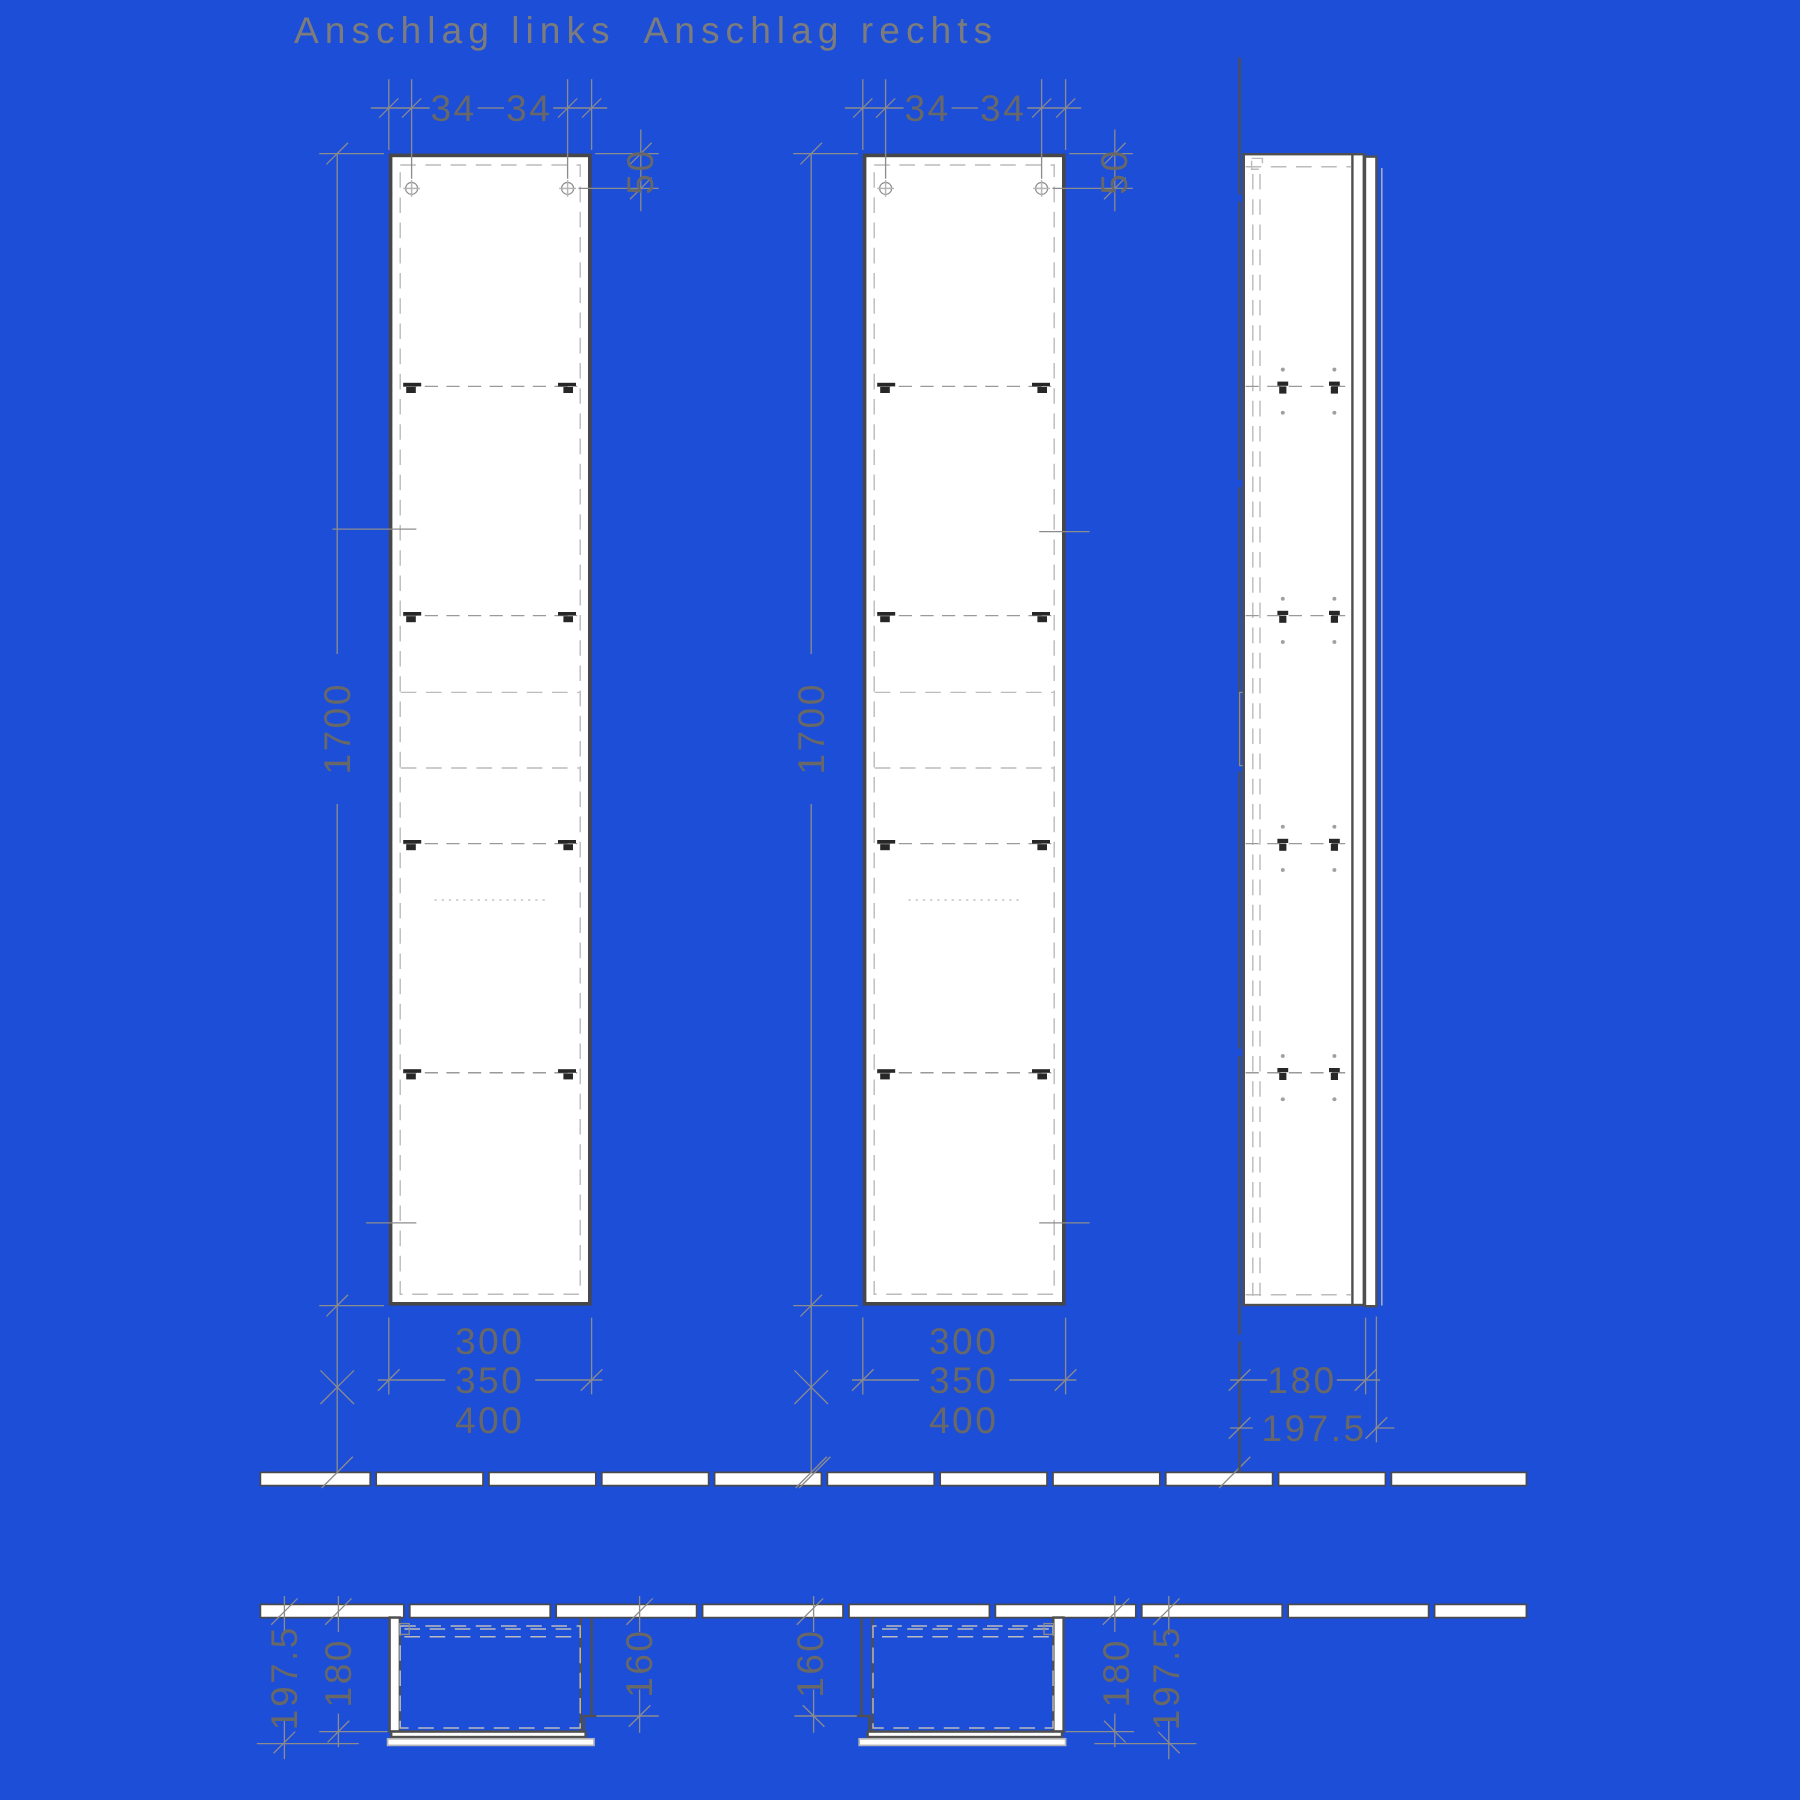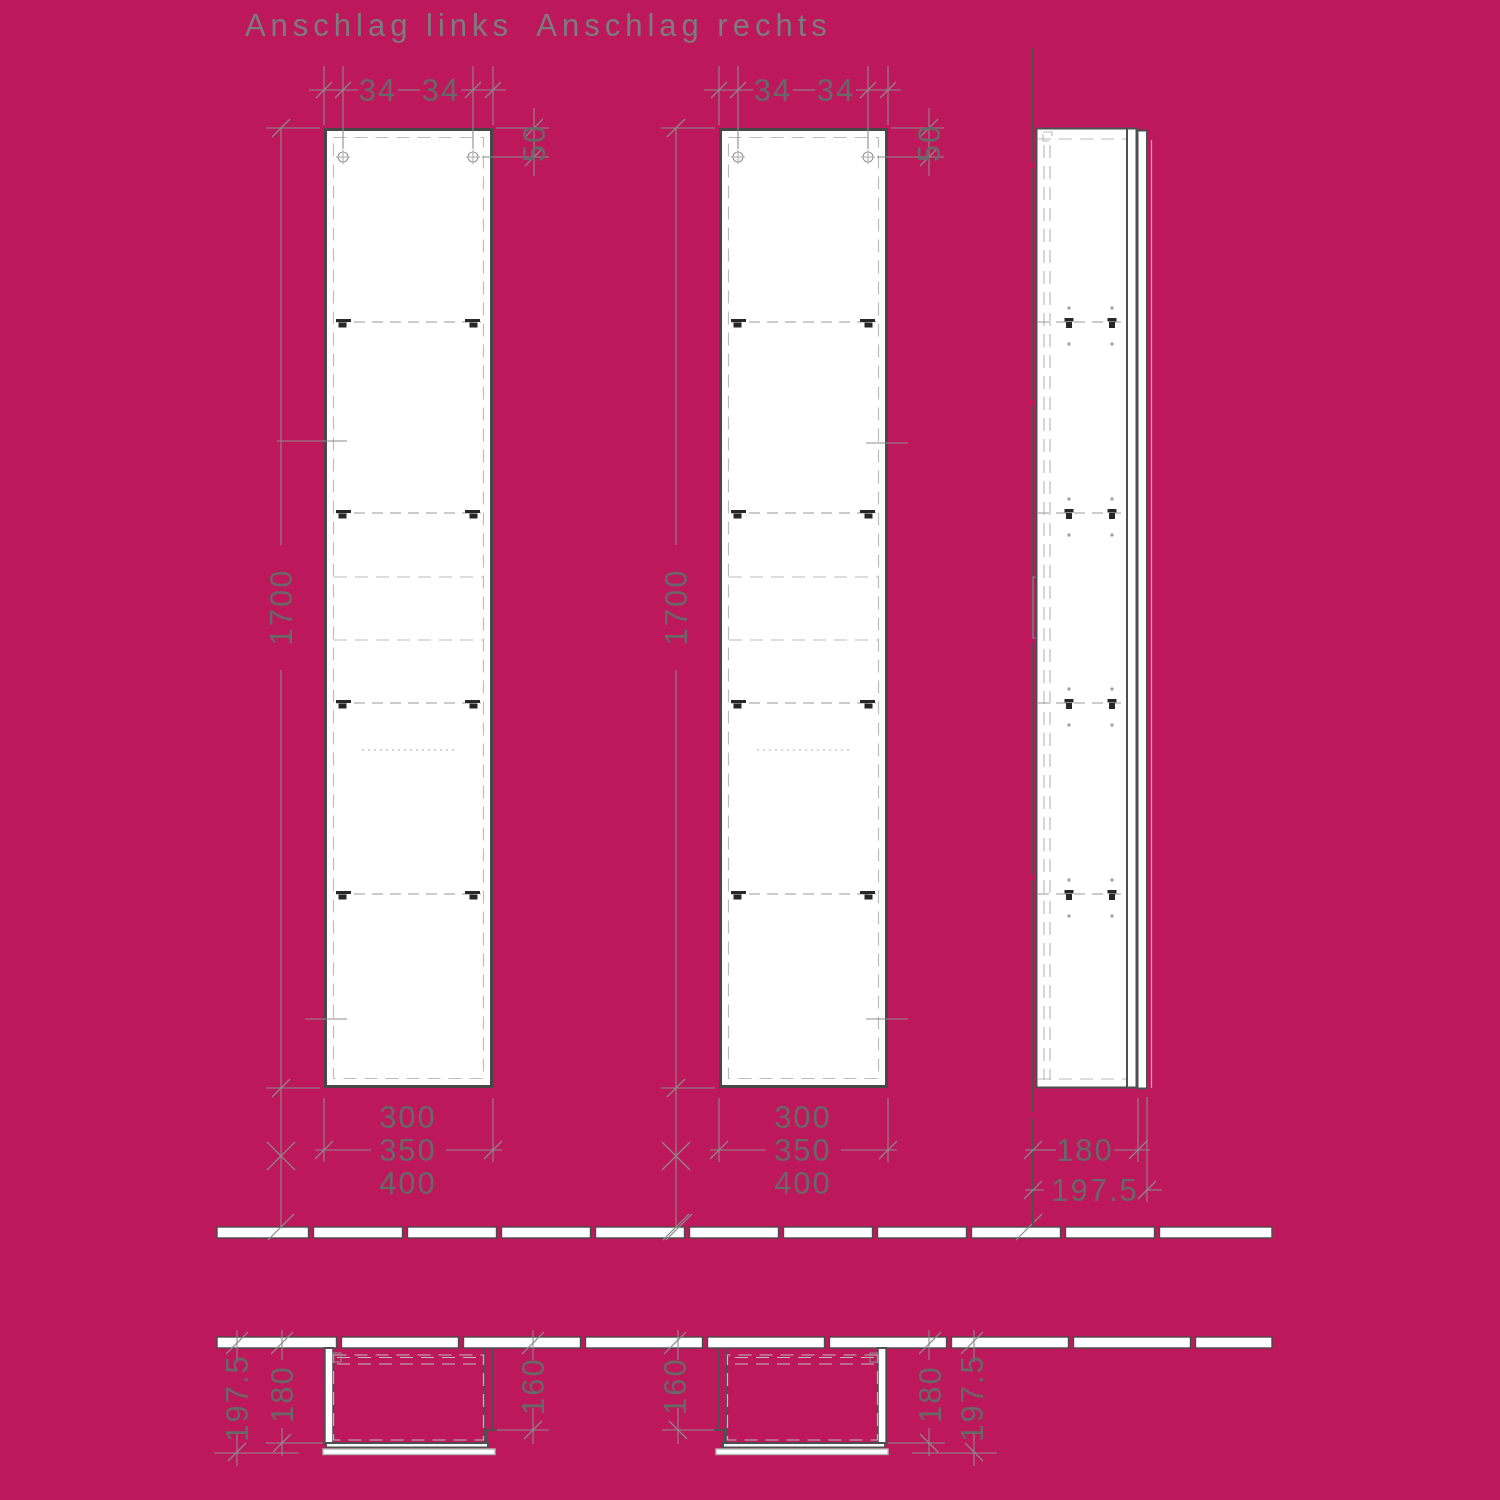--- a/index.html
+++ b/index.html
@@ -1,16 +1,16 @@
 <!DOCTYPE html>
 <html><head>
 <meta charset="utf-8">
 <style>
   html,body{margin:0;padding:0;background:#fff;}
-  .stage{position:relative;width:1500px;height:1500px;background:#be185d;overflow:hidden;}
+  .stage{position:relative;width:1500px;height:1500px;background:#1d4ed8;overflow:hidden;}
   svg{display:block;}
   
   .ln1{stroke:#8c8c8c;stroke-width:1.1;fill:none;}
   .ln2{stroke:#4f4f4f;stroke-width:2;fill:none;}
   .ln2f{stroke:#4f4f4f;stroke-width:2;fill:#fff;}
   .ln3{stroke:#474747;stroke-width:3;fill:#fff;}
   .plank{stroke:#4a4a4a;stroke-width:1.4;fill:#fff;}
   .dsh{stroke:#bcbcbc;stroke-width:1.2;fill:none;stroke-dasharray:13 8;}
   .dshS{stroke:#9a9a9a;stroke-width:1.2;fill:none;stroke-dasharray:11 7;}
   .dot{stroke:#c8c8c8;stroke-width:1.3;fill:none;stroke-dasharray:2 4;}

